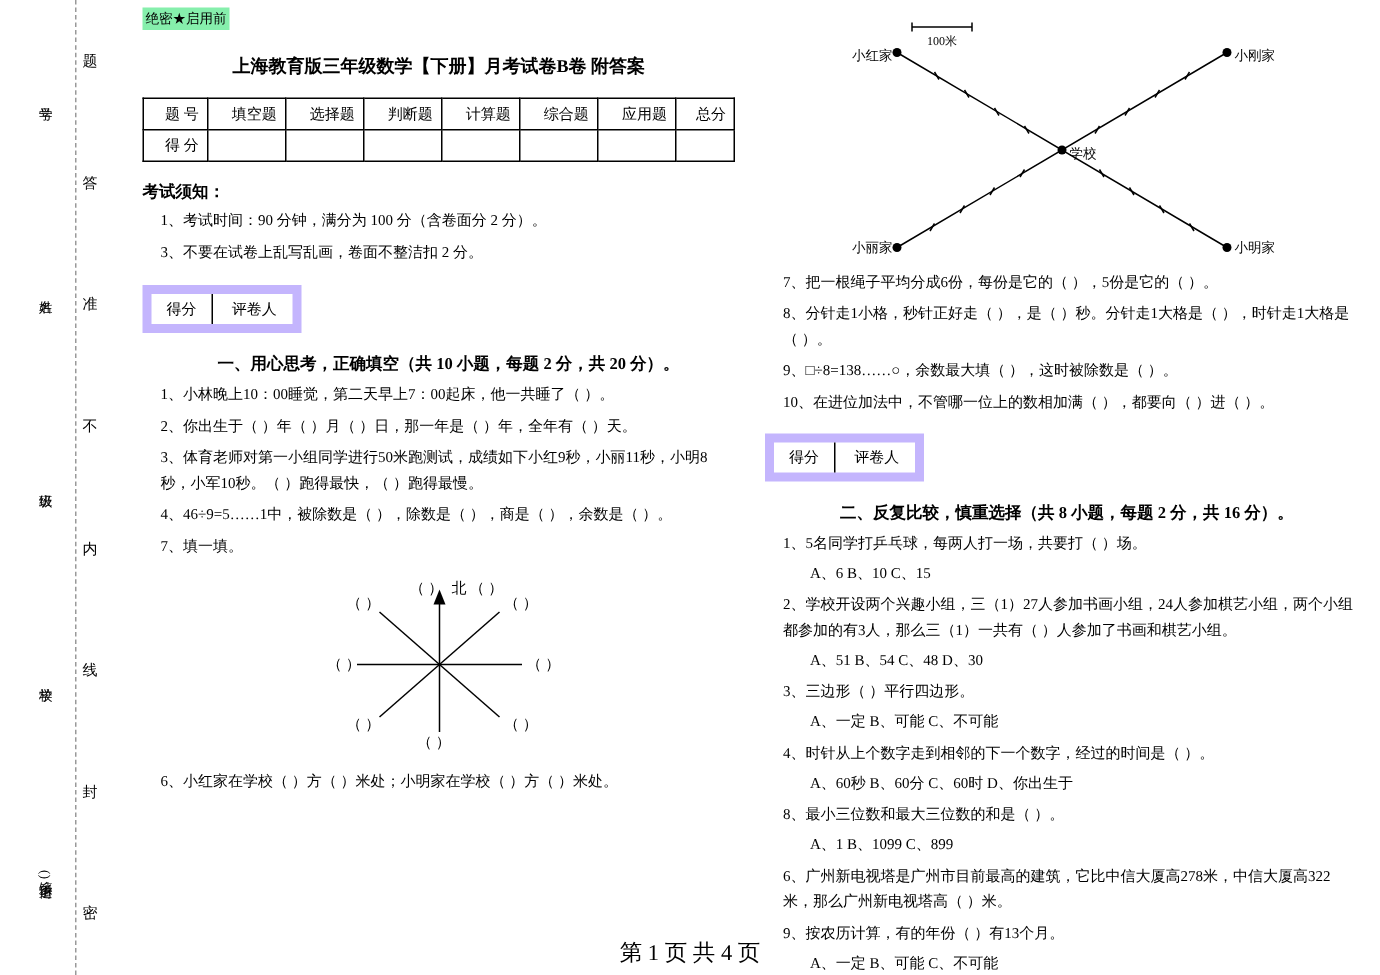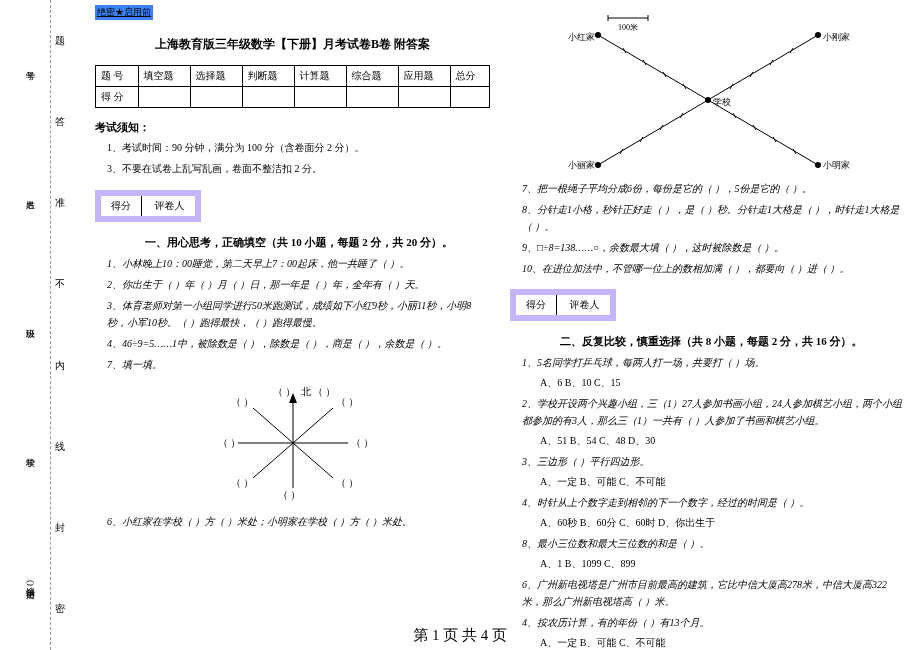--- a/index.html
+++ b/index.html
@@ -47,42 +47,41 @@
     .content {
       margin-left: 85px;
       display: flex;
       height: 620px;
     }
     .col {
       width: 415px;
       padding: 5px 10px;
     }
     .confidential {
-      background: #3b82f6;
+      background: #86efac;
       display: inline-block;
       padding: 1px 2px;
       font-size: 9px;
       margin-bottom: 8px;
-      text-decoration: underline;
     }
     .title {
       text-align: center;
       font-size: 12px;
       font-weight: bold;
       margin: 8px 0 12px;
     }
     .score-table {
       border-collapse: collapse;
       width: 100%;
       margin-bottom: 12px;
     }
     .score-table td {
       border: 1px solid #000;
       padding: 3px 5px;
-      text-align: left;
+      text-align: right;
       font-size: 10px;
     }
     .notice-title {
       font-weight: bold;
       font-size: 11px;
       margin: 8px 0 5px;
     }
     .notice-item {
       margin: 5px 0;
       padding-left: 12px;
@@ -104,21 +103,20 @@
     .section-title {
       font-weight: bold;
       font-size: 11px;
       margin: 5px 0 5px 50px;
     }
     .question {
       margin: 4px 0;
       padding-left: 12px;
       font-size: 10px;
       line-height: 1.7;
-      font-style: italic;
     }
     .options {
       padding-left: 30px;
       font-size: 10px;
       line-height: 1.6;
     }
     .compass-container {
       text-align: center;
       margin: 10px 0;
       position: relative;
@@ -291,20 +289,20 @@
     <div class="options">A、6            B、10            C、15</div>
     <div class="question">2、学校开设两个兴趣小组，三（1）27人参加书画小组，24人参加棋艺小组，两个小组都参加的有3人，那么三（1）一共有（      ）人参加了书画和棋艺小组。</div>
     <div class="options">A、51          B、54          C、48          D、30</div>
     <div class="question">3、三边形（      ）平行四边形。</div>
     <div class="options">A、一定          B、可能          C、不可能</div>
     <div class="question">4、时针从上个数字走到相邻的下一个数字，经过的时间是（      ）。</div>
     <div class="options">A、60秒        B、60分        C、60时        D、你出生于</div>
     <div class="question">8、最小三位数和最大三位数的和是（      ）。</div>
     <div class="options">A、1          B、1099          C、899</div>
     <div class="question">6、广州新电视塔是广州市目前最高的建筑，它比中信大厦高278米，中信大厦高322米，那么广州新电视塔高（      ）米。</div>
-    <div class="question">4、按农历计算，有的年份（      ）有13个月。</div>
+    <div class="question">9、按农历计算，有的年份（      ）有13个月。</div>
     <div class="options">A、一定          B、可能          C、不可能</div>
     
     
   </div>
 </div>
 
 <div class="footer">第 1 页 共 4 页</div>
 
 </body></html>

